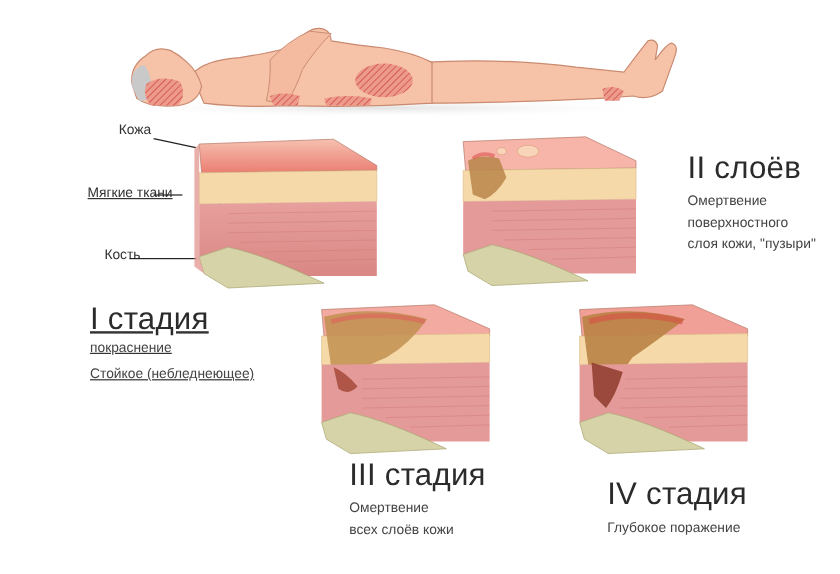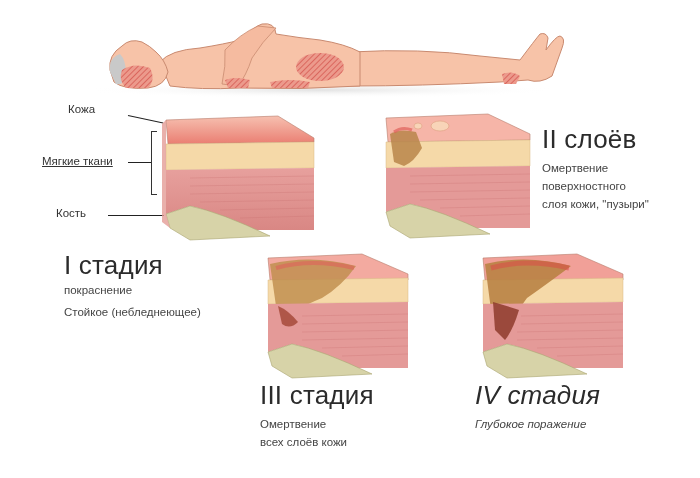--- a/index.html
+++ b/index.html
@@ -1,19 +1,19 @@
 <!DOCTYPE html>
 <html><head>
 <meta charset="utf-8">
 <style>
   * { box-sizing: border-box; margin: 0; padding: 0; }
   html, body { width: 700px; height: 478px; background: #ffffff; overflow: hidden; }
   body { position: relative; font-family: "Liberation Sans", "DejaVu Sans", sans-serif; color: #333; }
 
-  .abs { position: absolute; }
+  .abs { position: absolute; margin-left: 31px; }
 
   .stage-title { font-size: 26px; color: #2b2b2b; font-weight: normal; letter-spacing: 0.2px; white-space: nowrap; }
   .stage-desc { font-size: 11.5px; color: #444; line-height: 18px; white-space: nowrap; }
 
   .label { font-size: 11.5px; color: #333; white-space: nowrap; }
   .leader { position: absolute; background: #222; }
 
   svg { position: absolute; overflow: visible; }
 </style>
 </head>
@@ -137,35 +137,35 @@
     <line x1="44" y1="66" x2="146" y2="64"></line>
       <line x1="44" y1="74" x2="146" y2="72"></line>
     <line x1="40" y1="82" x2="146" y2="80"></line>
       <line x1="40" y1="90" x2="146" y2="88"></line>
     <line x1="60" y1="98" x2="146" y2="96"></line>
       <line x1="80" y1="106" x2="146" y2="104"></line>
   </g>
   <path d="M6 102 L30 94 Q60 100 110 124 L30 128 L10 116 Z" fill="#d7d3a8" stroke="#a9a571" stroke-width="0.6"></path>
 </svg>
 
-<div class="abs" style="left:64px;top:250px;">
+<div class="abs" style="left:44px;top:250px;text-decoration:underline;">
   <div class="stage-title">I стадия</div>
   <div class="stage-desc">покраснение</div>
   <div class="stage-desc" style="margin-top:4px;">Стойкое (небледнеющее)</div>
 </div>
 
 <div class="abs" style="left:542px;top:124px;">
   <div class="stage-title">II слоёв</div>
   <div class="stage-desc" style="margin-top:4px;">Омертвение</div>
   <div class="stage-desc">поверхностного</div>
   <div class="stage-desc">слоя кожи, "пузыри"</div>
 </div>
 
 <div class="abs" style="left:260px;top:380px;">
   <div class="stage-title">III стадия</div>
   <div class="stage-desc" style="margin-top:4px;">Омертвение</div>
   <div class="stage-desc">всех слоёв кожи</div>
 </div>
 
-<div class="abs" style="left:475px;top:380px;font-style:italic;">
+<div class="abs" style="left:475px;top:396px;">
   <div class="stage-title">IV стадия</div>
   <div class="stage-desc" style="margin-top:4px;">Глубокое поражение</div>
 </div>
 
 </body></html>

